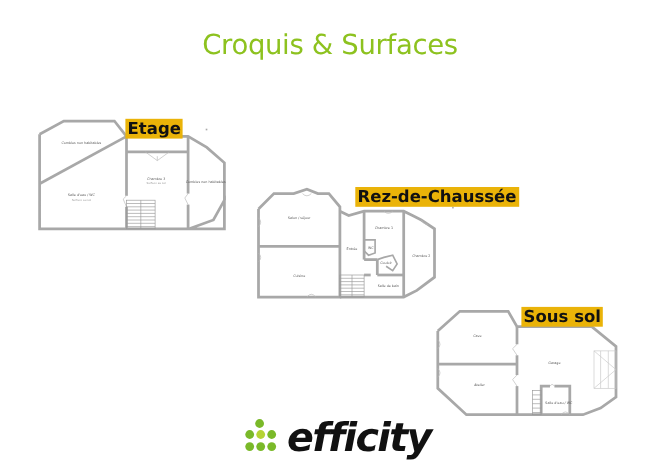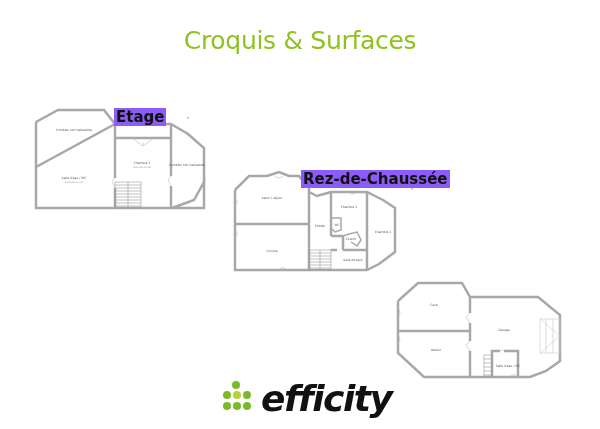--- a/index.html
+++ b/index.html
@@ -1,20 +1,20 @@
 <!DOCTYPE html>
 <html><head>
 <meta charset="utf-8">
 <style>
   html,body{margin:0;padding:0;background:#ffffff;}
   body{width:600px;height:429px;position:relative;overflow:hidden;font-family:"DejaVu Sans",sans-serif;}
   .title{position:absolute;left:0;right:0;top:26px;text-align:center;color:#8dc21f;font-weight:normal;font-size:25px;font-family:"DejaVu Sans",sans-serif;letter-spacing:-0.3px;}
   .plan{position:absolute;}
   .plan svg{position:absolute;left:0;top:0;overflow:visible;}
-  .floor-label{position:absolute;font-weight:bold;color:#111;font-size:15px;font-family:"DejaVu Sans",sans-serif;white-space:nowrap;background:#8b5cf6;padding:0 2px;line-height:18px;}
+  .floor-label{position:absolute;font-weight:bold;color:#111;font-size:15px;font-family:"DejaVu Sans",sans-serif;white-space:nowrap;background:#eab308;padding:0 2px;line-height:18px;}
   .room{position:absolute;font-size:3px;color:#555;white-space:nowrap;transform:translate(-50%,-50%);line-height:3.5px;text-align:center;}
   .room .area{display:block;color:#999;font-size:2.5px;}
   .logo{position:absolute;left:223px;top:381px;width:160px;height:40px;font-style:italic;}
   .logo-text{position:absolute;left:38px;top:-4px;font-size:36px;font-weight:bold;color:#111;font-family:"DejaVu Sans",sans-serif;letter-spacing:-1.5px;line-height:44px;}
   .dot{position:absolute;width:8px;height:8px;border-radius:50%;}
 </style>
 </head>
 <body>
 
 <div class="title">Croquis &amp; Surfaces</div>
@@ -92,21 +92,21 @@
         <line x1="78" y1="86" x2="100" y2="86"></line>
       <line x1="78" y1="89" x2="100" y2="89"></line>
         <line x1="78" y1="92" x2="100" y2="92"></line>
       <line x1="78" y1="95" x2="100" y2="95"></line>
         <line x1="78" y1="98" x2="100" y2="98"></line>
     </g>
     <g fill="#aaa">
         <rect x="180" y="18" width="1.5" height="1.5"></rect>
       </g>
   </svg>
-  <div class="floor-label" style="left:70px;top:0px;">Rez-de-Chaussée</div>
+  <div class="floor-label" style="left:92px;top:0px;">Rez-de-Chaussée</div>
   <div class="room" style="left:41px;top:29px;"><span>Salon / séjour</span></div>
   <div class="room" style="left:41px;top:82px;"><span>Cuisine</span></div>
   <div class="room" style="left:89px;top:57px;"><span>Entrée</span></div>
   <div class="room" style="left:106px;top:56px;"><span>WC</span></div>
   <div class="room" style="left:118px;top:38px;"><span>Chambre 1</span></div>
   <div class="room" style="left:120px;top:70px;"><span>Couloir</span></div>
   <div class="room" style="left:152px;top:63px;"><span>Chambre 2</span></div>
   <div class="room" style="left:122px;top:91px;"><span>Salle de bain</span></div>
 </div>
 
@@ -138,20 +138,21 @@
     </g>
     <g stroke="#999" stroke-width="0.6" fill="none">
       <rect x="88" y="76" width="8" height="22"></rect>
       <line x1="88" y1="80" x2="96" y2="80"></line>
         <line x1="88" y1="84" x2="96" y2="84"></line>
       <line x1="88" y1="88" x2="96" y2="88"></line>
         <line x1="88" y1="92" x2="96" y2="92"></line>
       <line x1="88" y1="96" x2="96" y2="96"></line>
     </g>
   </svg>
+  <div class="floor-label" style="left:78px;top:0px;">Sous sol</div>
   <div class="room" style="left:38px;top:27px;"><span>Cave</span></div>
   <div class="room" style="left:40px;top:72px;"><span>Atelier</span></div>
   <div class="room" style="left:108px;top:52px;"><span>Garage</span></div>
   <div class="room" style="left:112px;top:88px;"><span>Salle d'eau / WC</span></div>
 </div>
 
 <div class="logo">
   <div>
     <div class="dot" style="left:9px;top:0px;background:#7ab929;"></div>
     <div class="dot" style="left:0px;top:10px;background:#7ab929;"></div>

